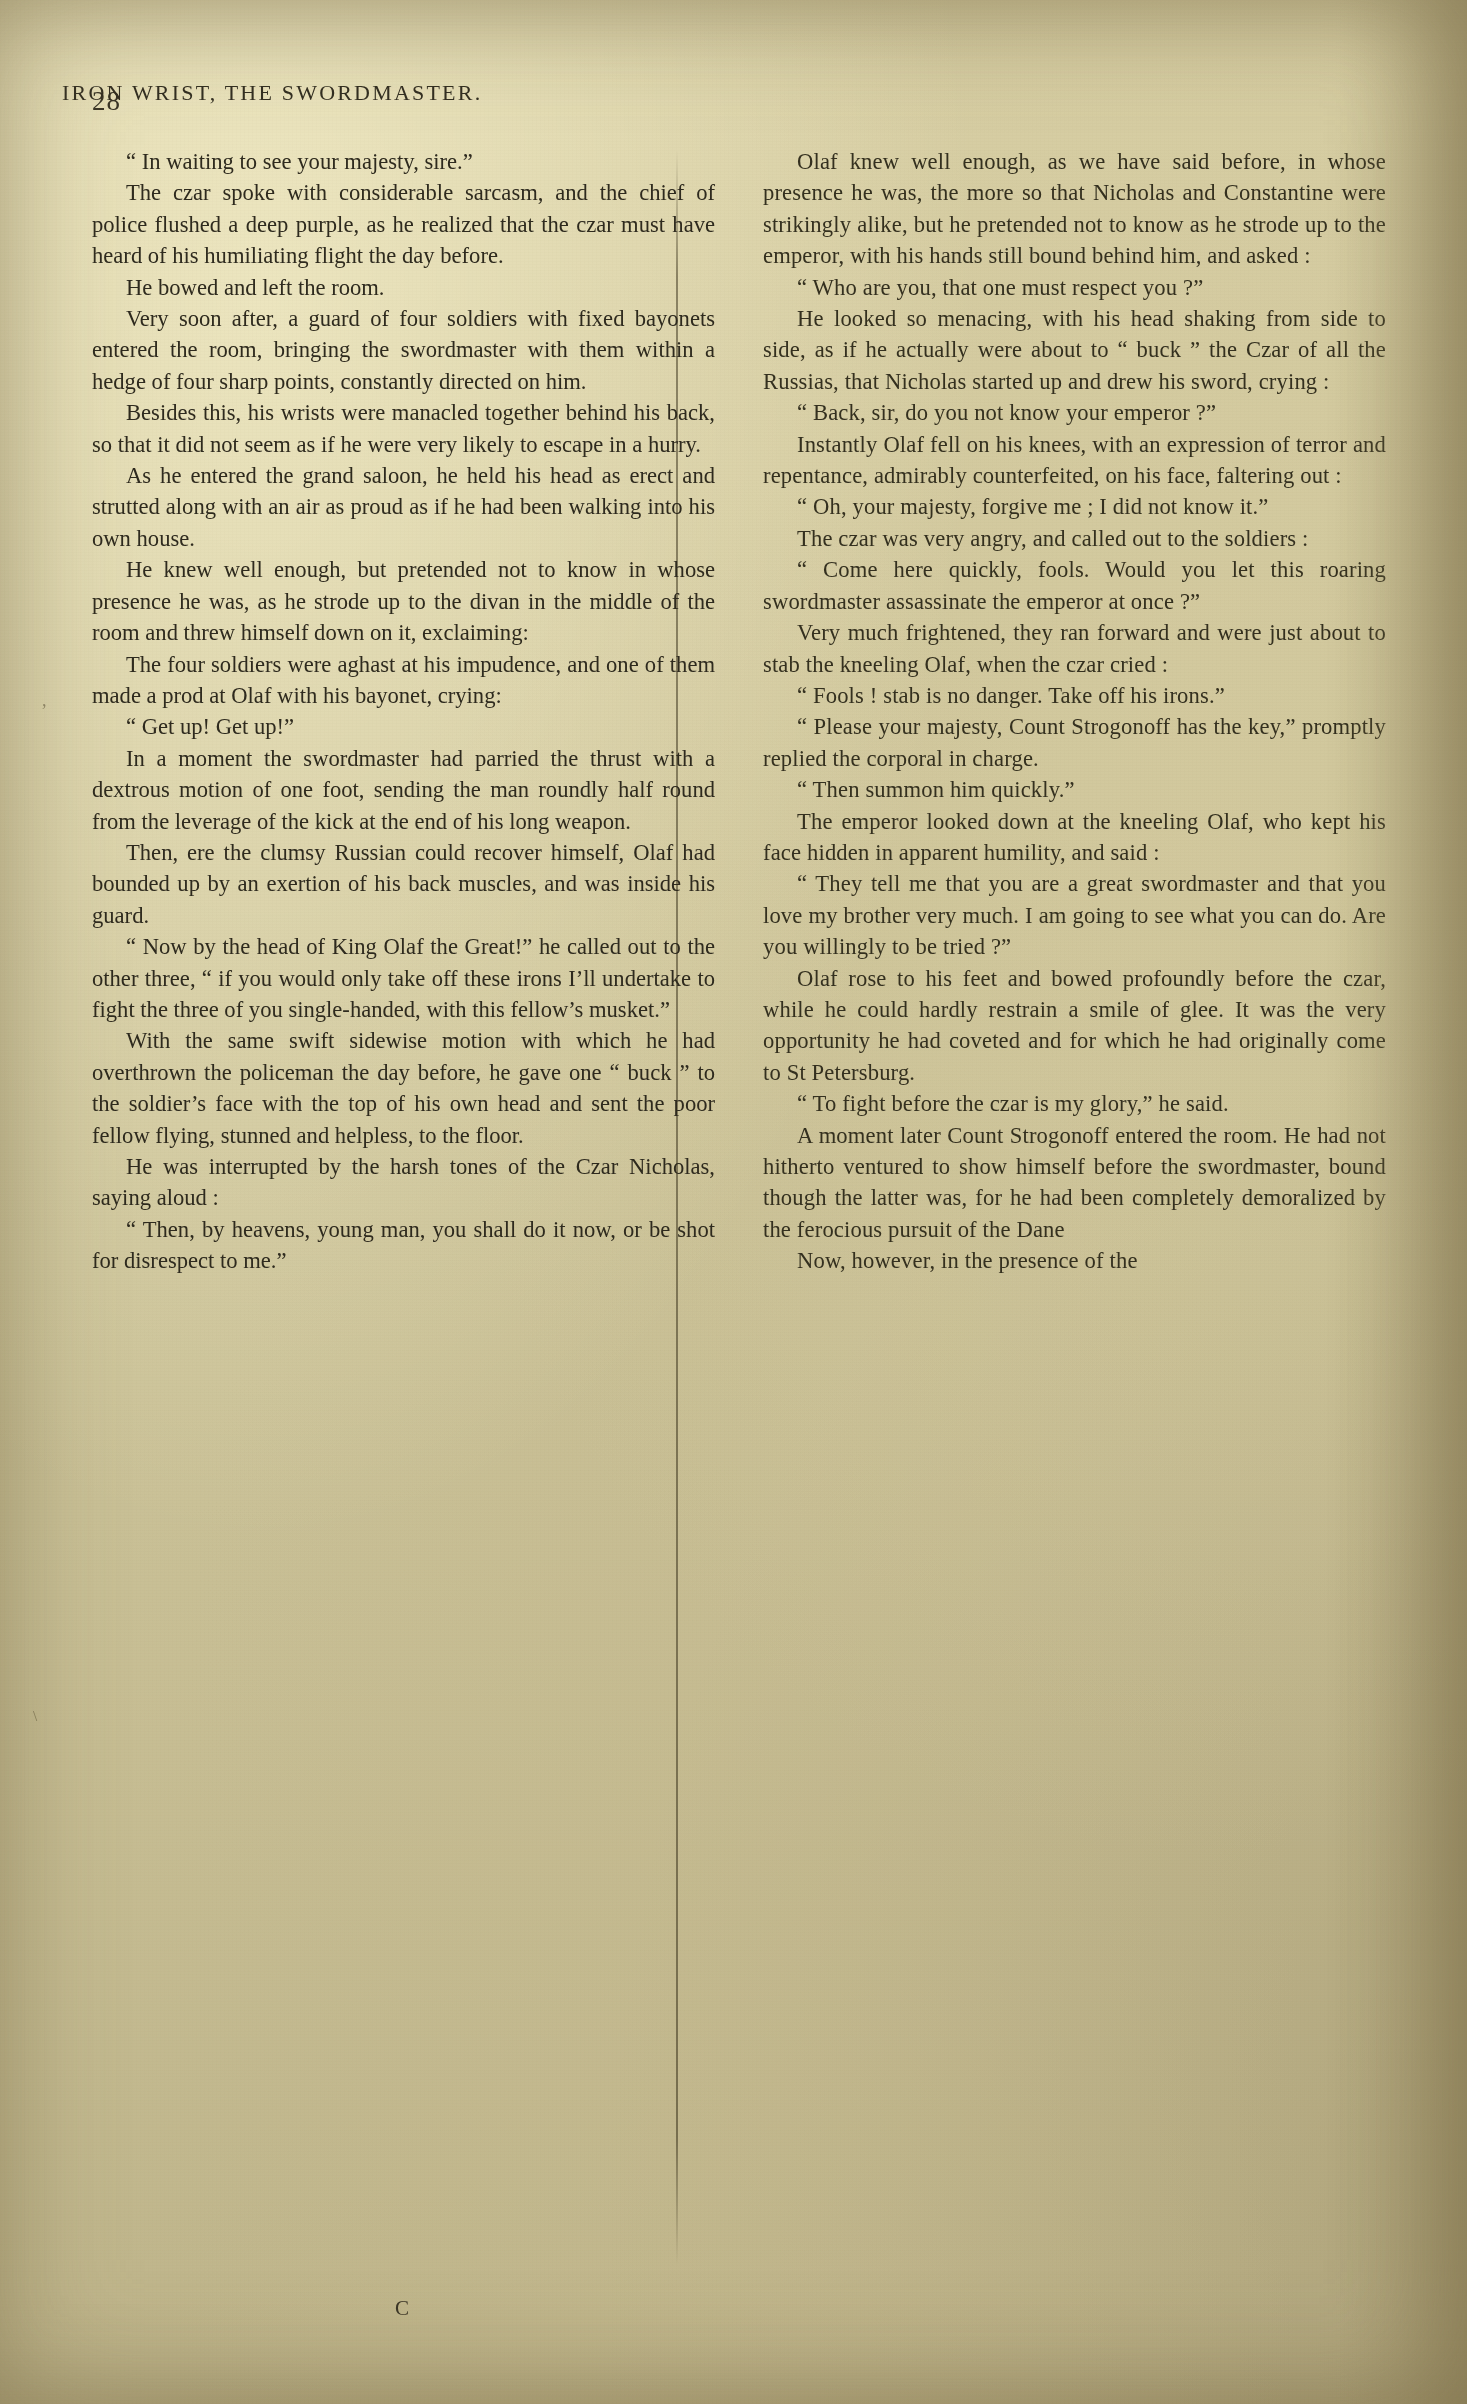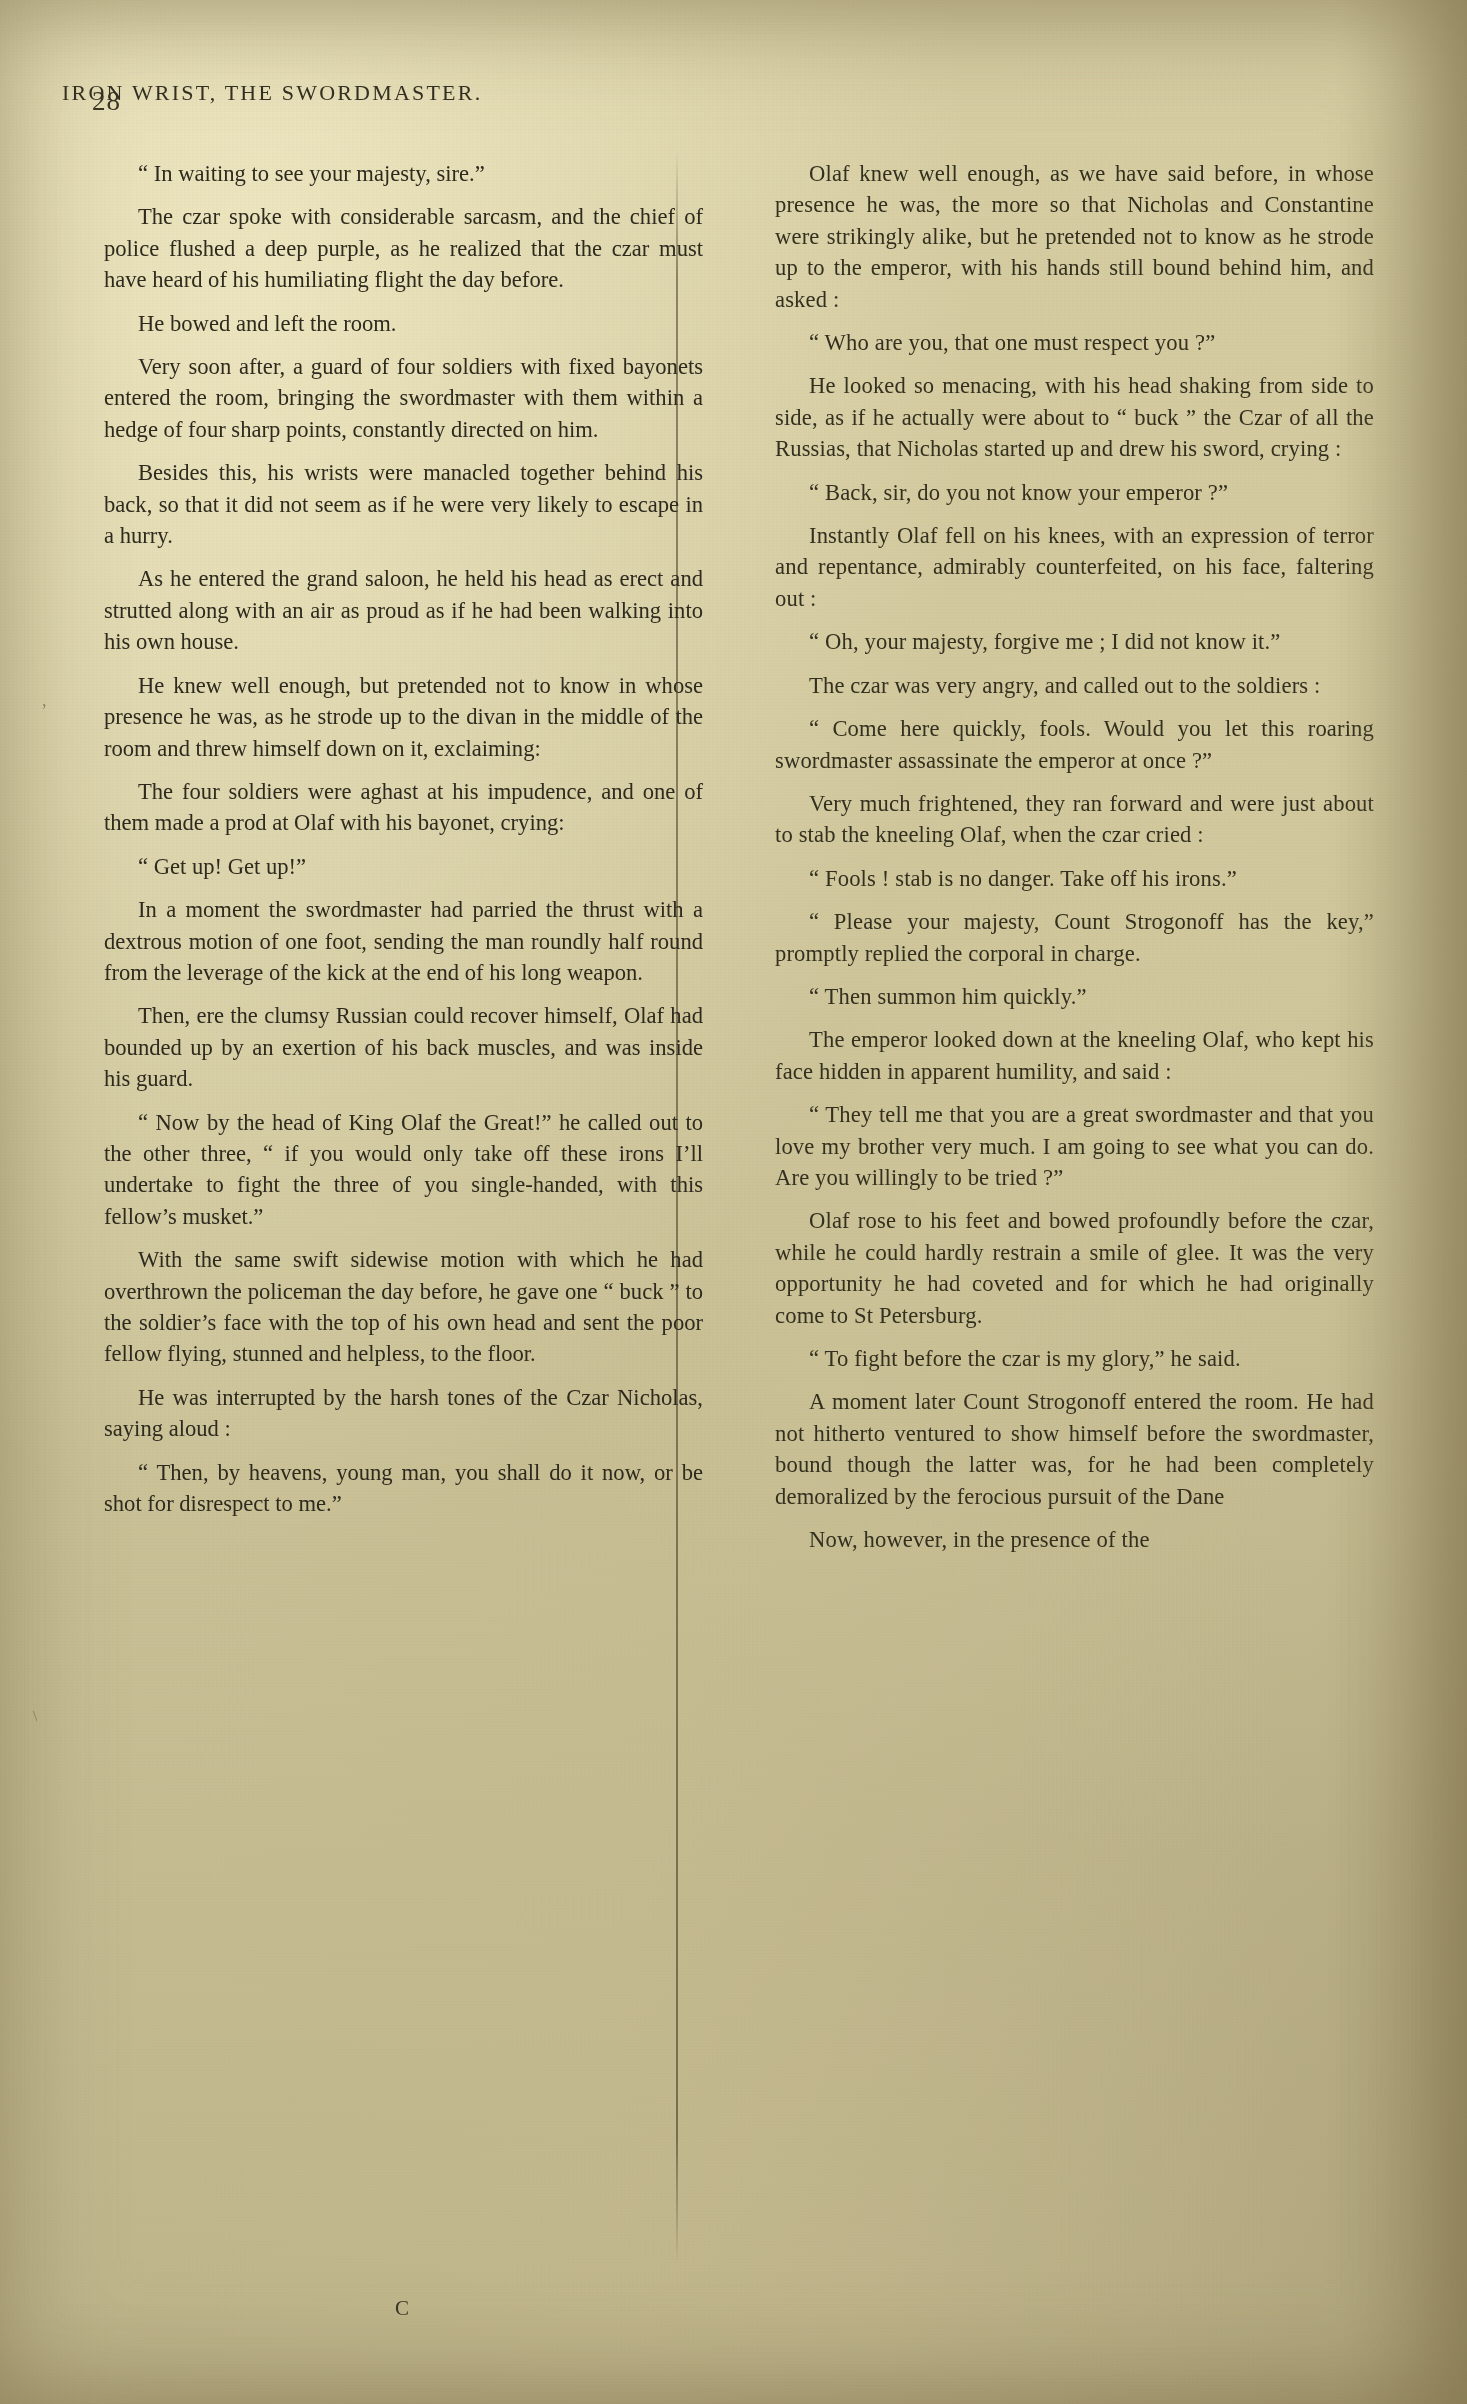--- a/index.html
+++ b/index.html
@@ -96,21 +96,21 @@
     padding-right: 24px;
   }
   .col.right {
     padding-left: 24px;
     color: #34301f;
   }
   .col.right p {
     letter-spacing: 0.15px;
   }
   .col p {
-    margin: 12px;
+    margin: 0;
     text-indent: 34px;
     hyphens: none;
   }
   .rule {
     position: absolute;
     top: 150px;
     left: 676px;
     width: 2px;
     height: 2115px;
     background: linear-gradient(180deg, rgba(70,62,38,0.0) 0%, rgba(70,62,38,0.55) 6%, rgba(70,62,38,0.6) 94%, rgba(70,62,38,0.0) 100%);

